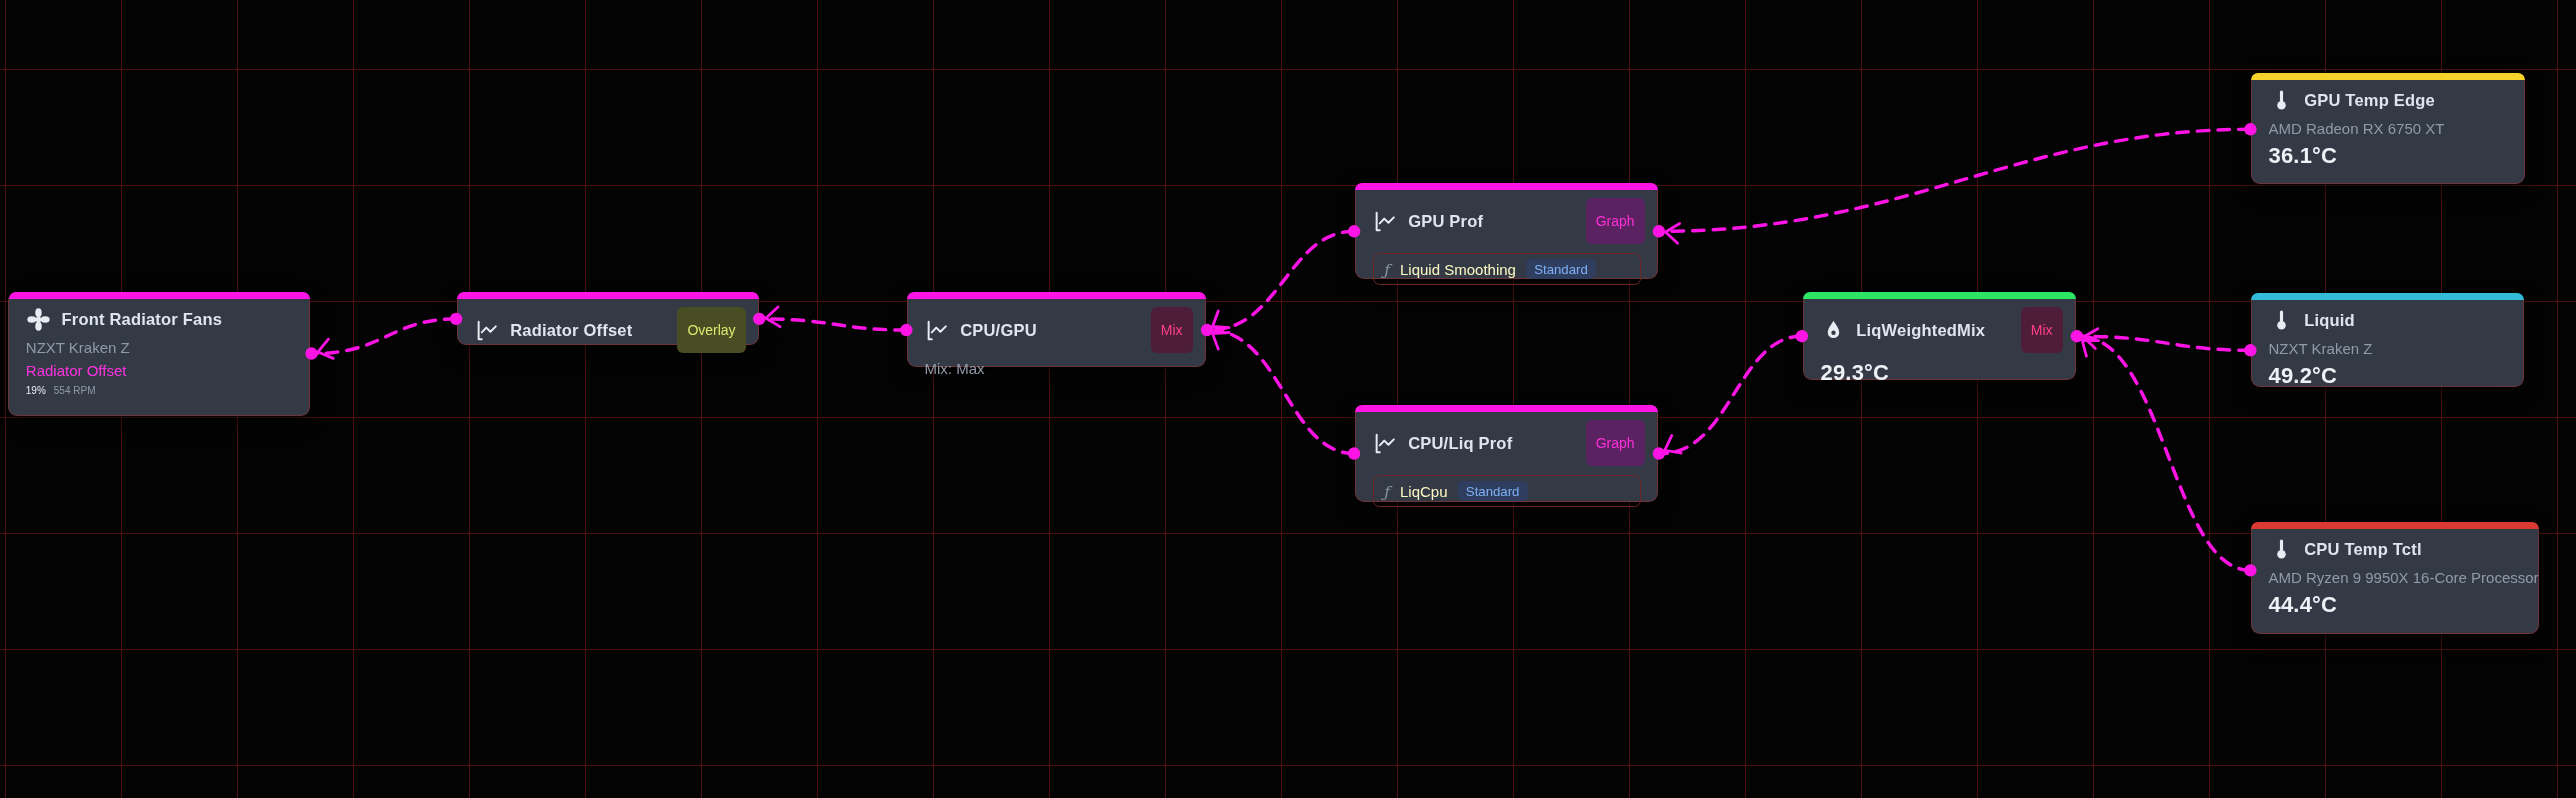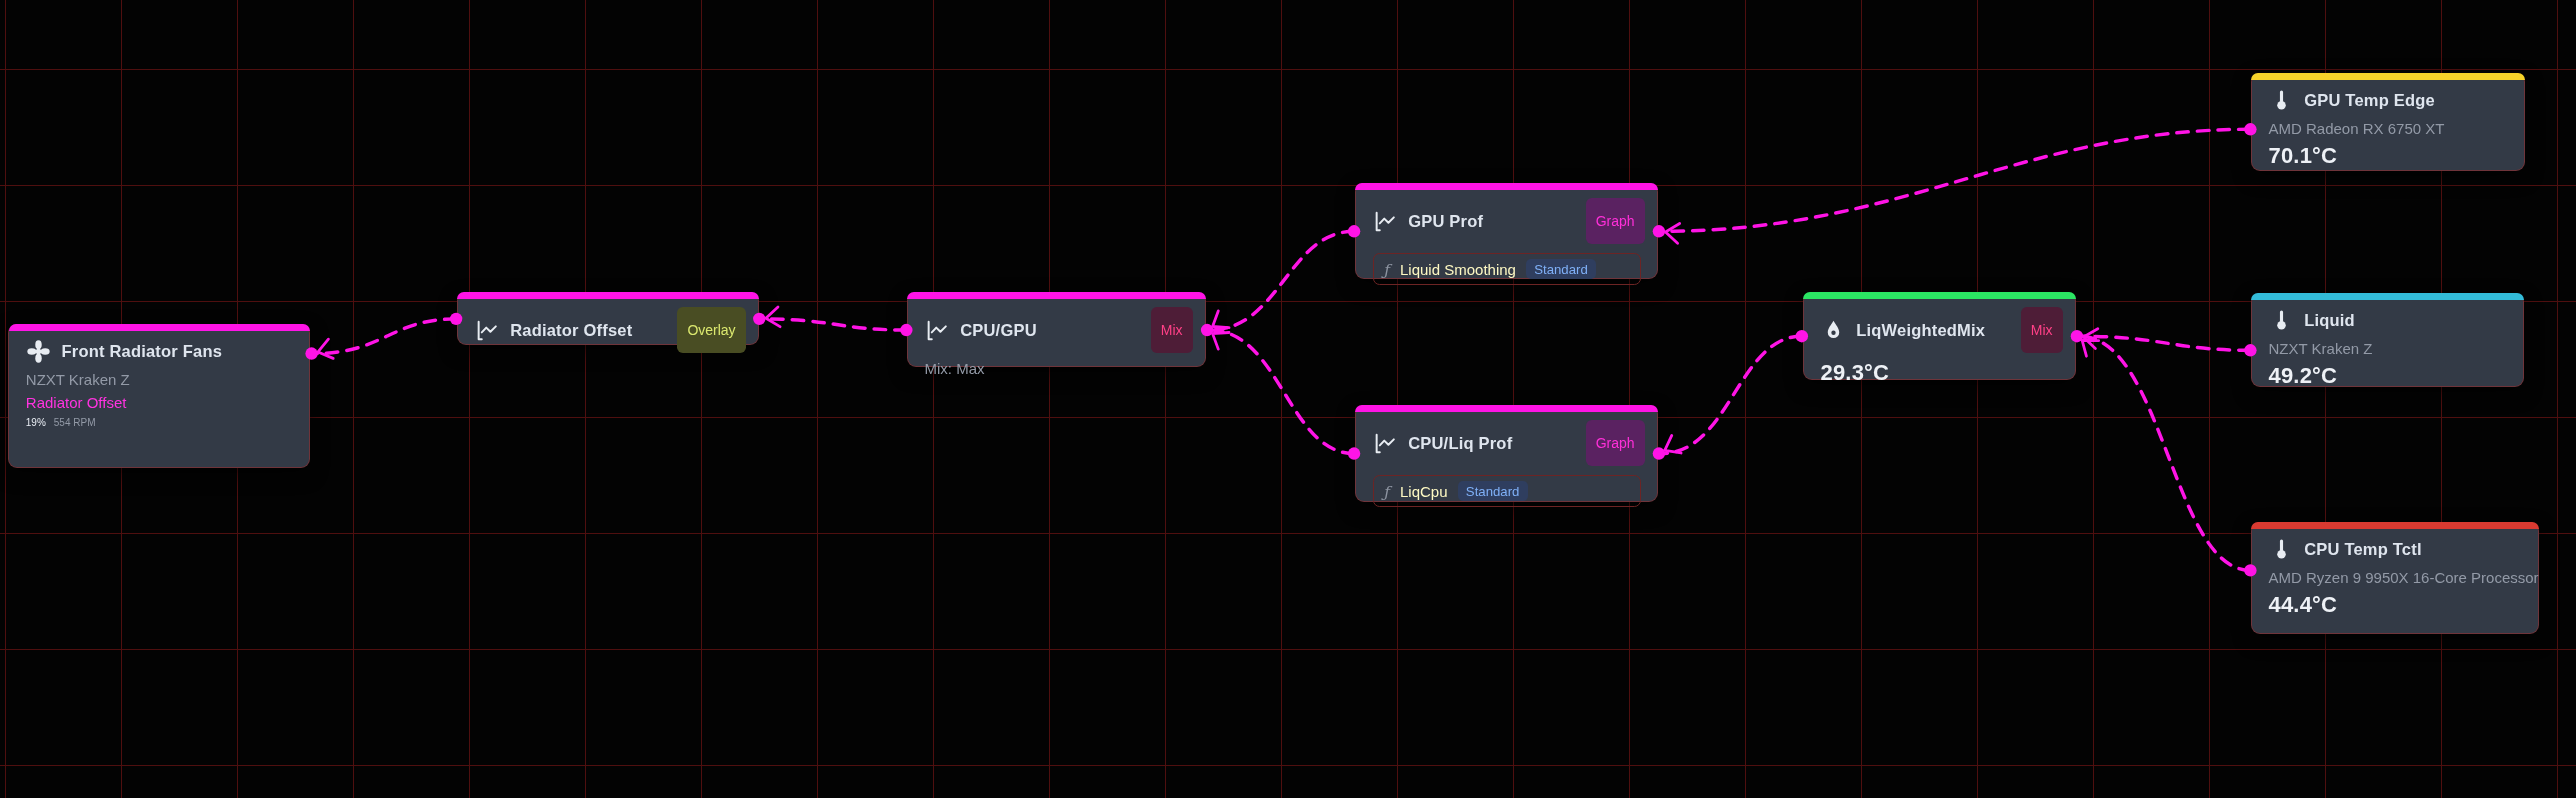--- a/index.html
+++ b/index.html
@@ -73,21 +73,21 @@
       <circle cx="2008" cy="280" r="7.5" fill="#ff14e6"></circle>
       <circle cx="1639" cy="549" r="7.5" fill="#ff14e6"></circle>
       <circle cx="2008" cy="549" r="7.5" fill="#ff14e6"></circle>
       <circle cx="2181" cy="407" r="7.5" fill="#ff14e6"></circle>
       <circle cx="2514" cy="407" r="7.5" fill="#ff14e6"></circle>
       <circle cx="2724" cy="156.5" r="7.5" fill="#ff14e6"></circle>
       <circle cx="2724" cy="424" r="7.5" fill="#ff14e6"></circle>
       <circle cx="2724" cy="690.5" r="7.5" fill="#ff14e6"></circle>
     </svg>
 
-  <div class="node" style="left: 8.3px; top: 292px; width: 302px; height: 144px; margin-top: 32px;">
+  <div class="node" style="left: 8.3px; top: 292px; width: 302px; height: 124px;">
     <div class="topbar" style="background: rgb(255, 20, 230);"></div>
     <div class="trow">
       <span class="icon">
           <svg viewBox="0 0 24 24">
             <g fill="#e8ecf2">
               <circle cx="12" cy="12" r="2.7"></circle>
               <ellipse cx="12" cy="5.6" rx="3.1" ry="4.3"></ellipse>
               <ellipse cx="12" cy="5.6" rx="3.1" ry="4.3" transform="rotate(90 12 12)"></ellipse>
               <ellipse cx="12" cy="5.6" rx="3.1" ry="4.3" transform="rotate(180 12 12)"></ellipse>
               <ellipse cx="12" cy="5.6" rx="3.1" ry="4.3" transform="rotate(270 12 12)"></ellipse>
@@ -191,37 +191,37 @@
           </svg>
         </span>
       <span class="title">LiqWeightedMix</span>
       <span class="badge" style="color: rgb(255, 64, 135); background: rgb(78, 29, 55);">Mix</span>
     </div>
     <div class="nbody">
         <div class="value">29.3°C</div>
       </div>
   </div>
 
-  <div class="node" style="left: 2251px; top: 73px; width: 274px; height: 98px;">
+  <div class="node" style="left: 2251px; top: 73px; width: 274px; height: 111px;">
     <div class="topbar" style="background: rgb(246, 211, 42);"></div>
     <div class="trow">
       <span class="icon">
           <svg viewBox="0 0 24 24">
             <g fill="#e8ecf2">
               <rect x="10.5" y="2.4" width="3" height="11.5" rx="1.5"></rect>
               <circle cx="12" cy="16.6" r="4.1"></circle>
             </g>
           </svg>
         </span>
       <span class="title">GPU Temp Edge</span>
 
     </div>
     <div class="nbody">
         <div class="sub">AMD Radeon RX 6750 XT</div>
-        <div class="value">70.1°C</div>
+        <div class="value">36.1°C</div>
       </div>
   </div>
 
   <div class="node" style="left: 2251px; top: 293px; width: 273px; height: 94px;">
     <div class="topbar" style="background: rgb(51, 188, 217);"></div>
     <div class="trow">
       <span class="icon">
           <svg viewBox="0 0 24 24">
             <g fill="#e8ecf2">
               <rect x="10.5" y="2.4" width="3" height="11.5" rx="1.5"></rect>

